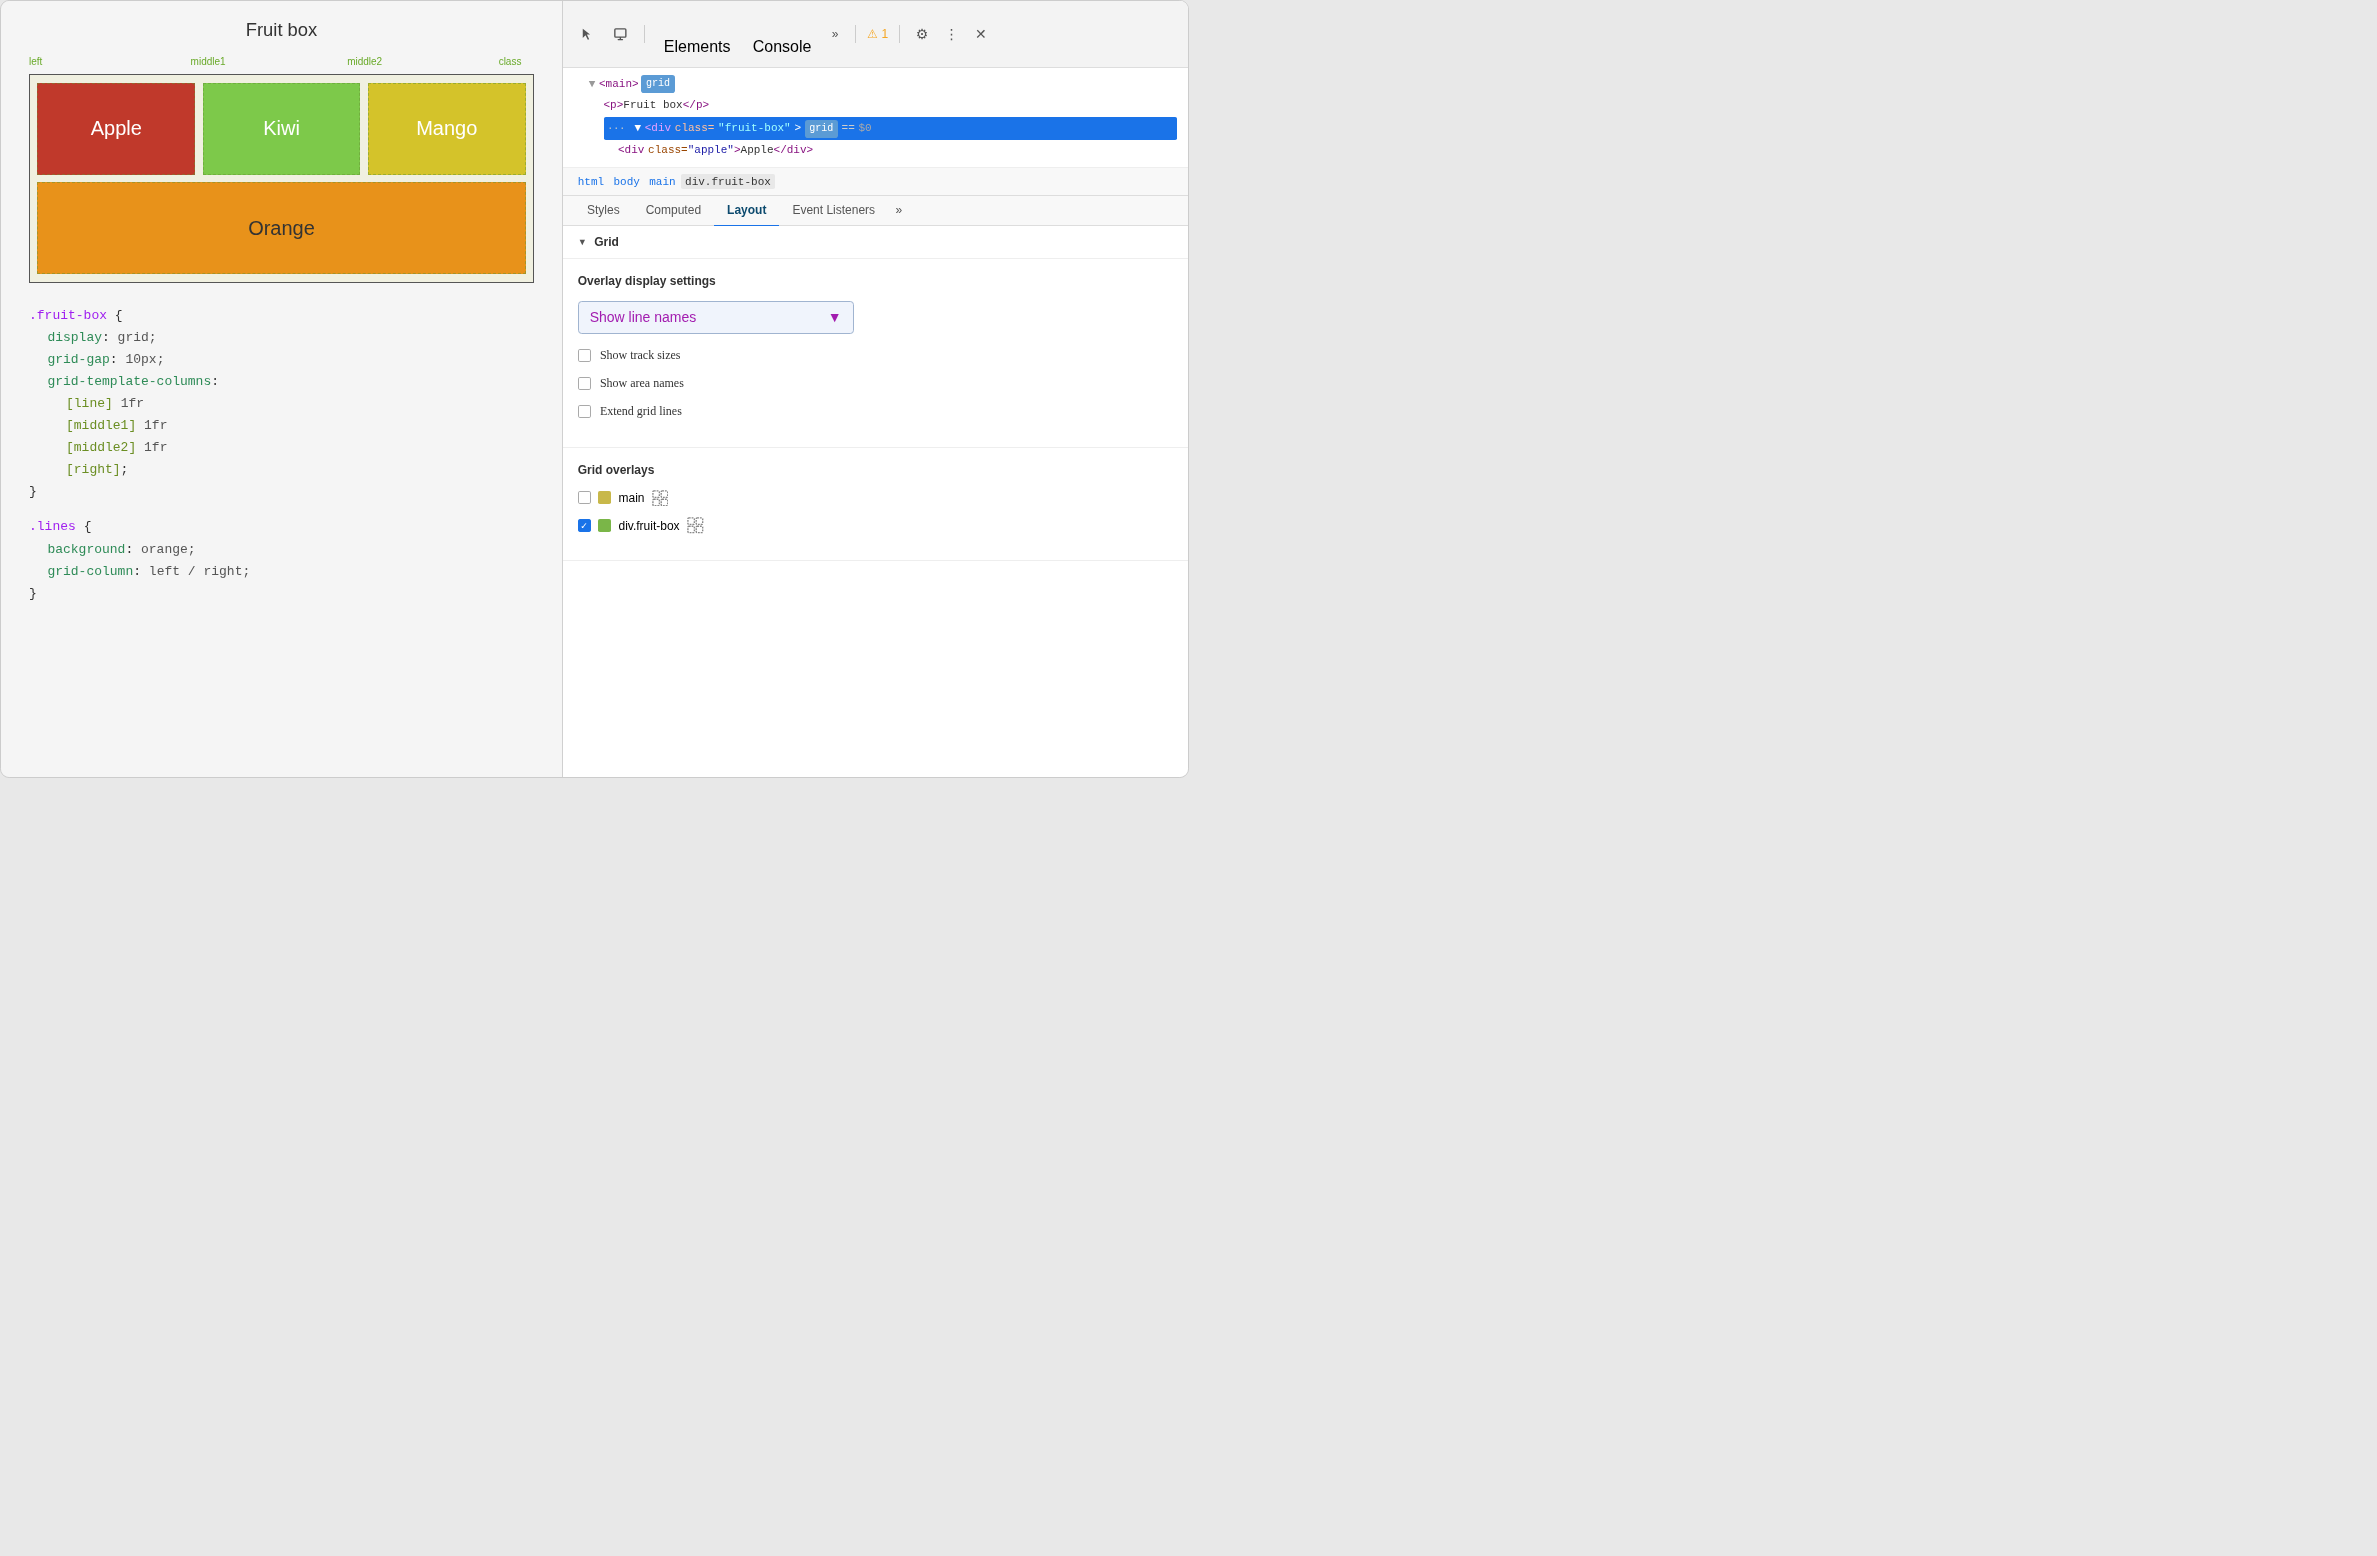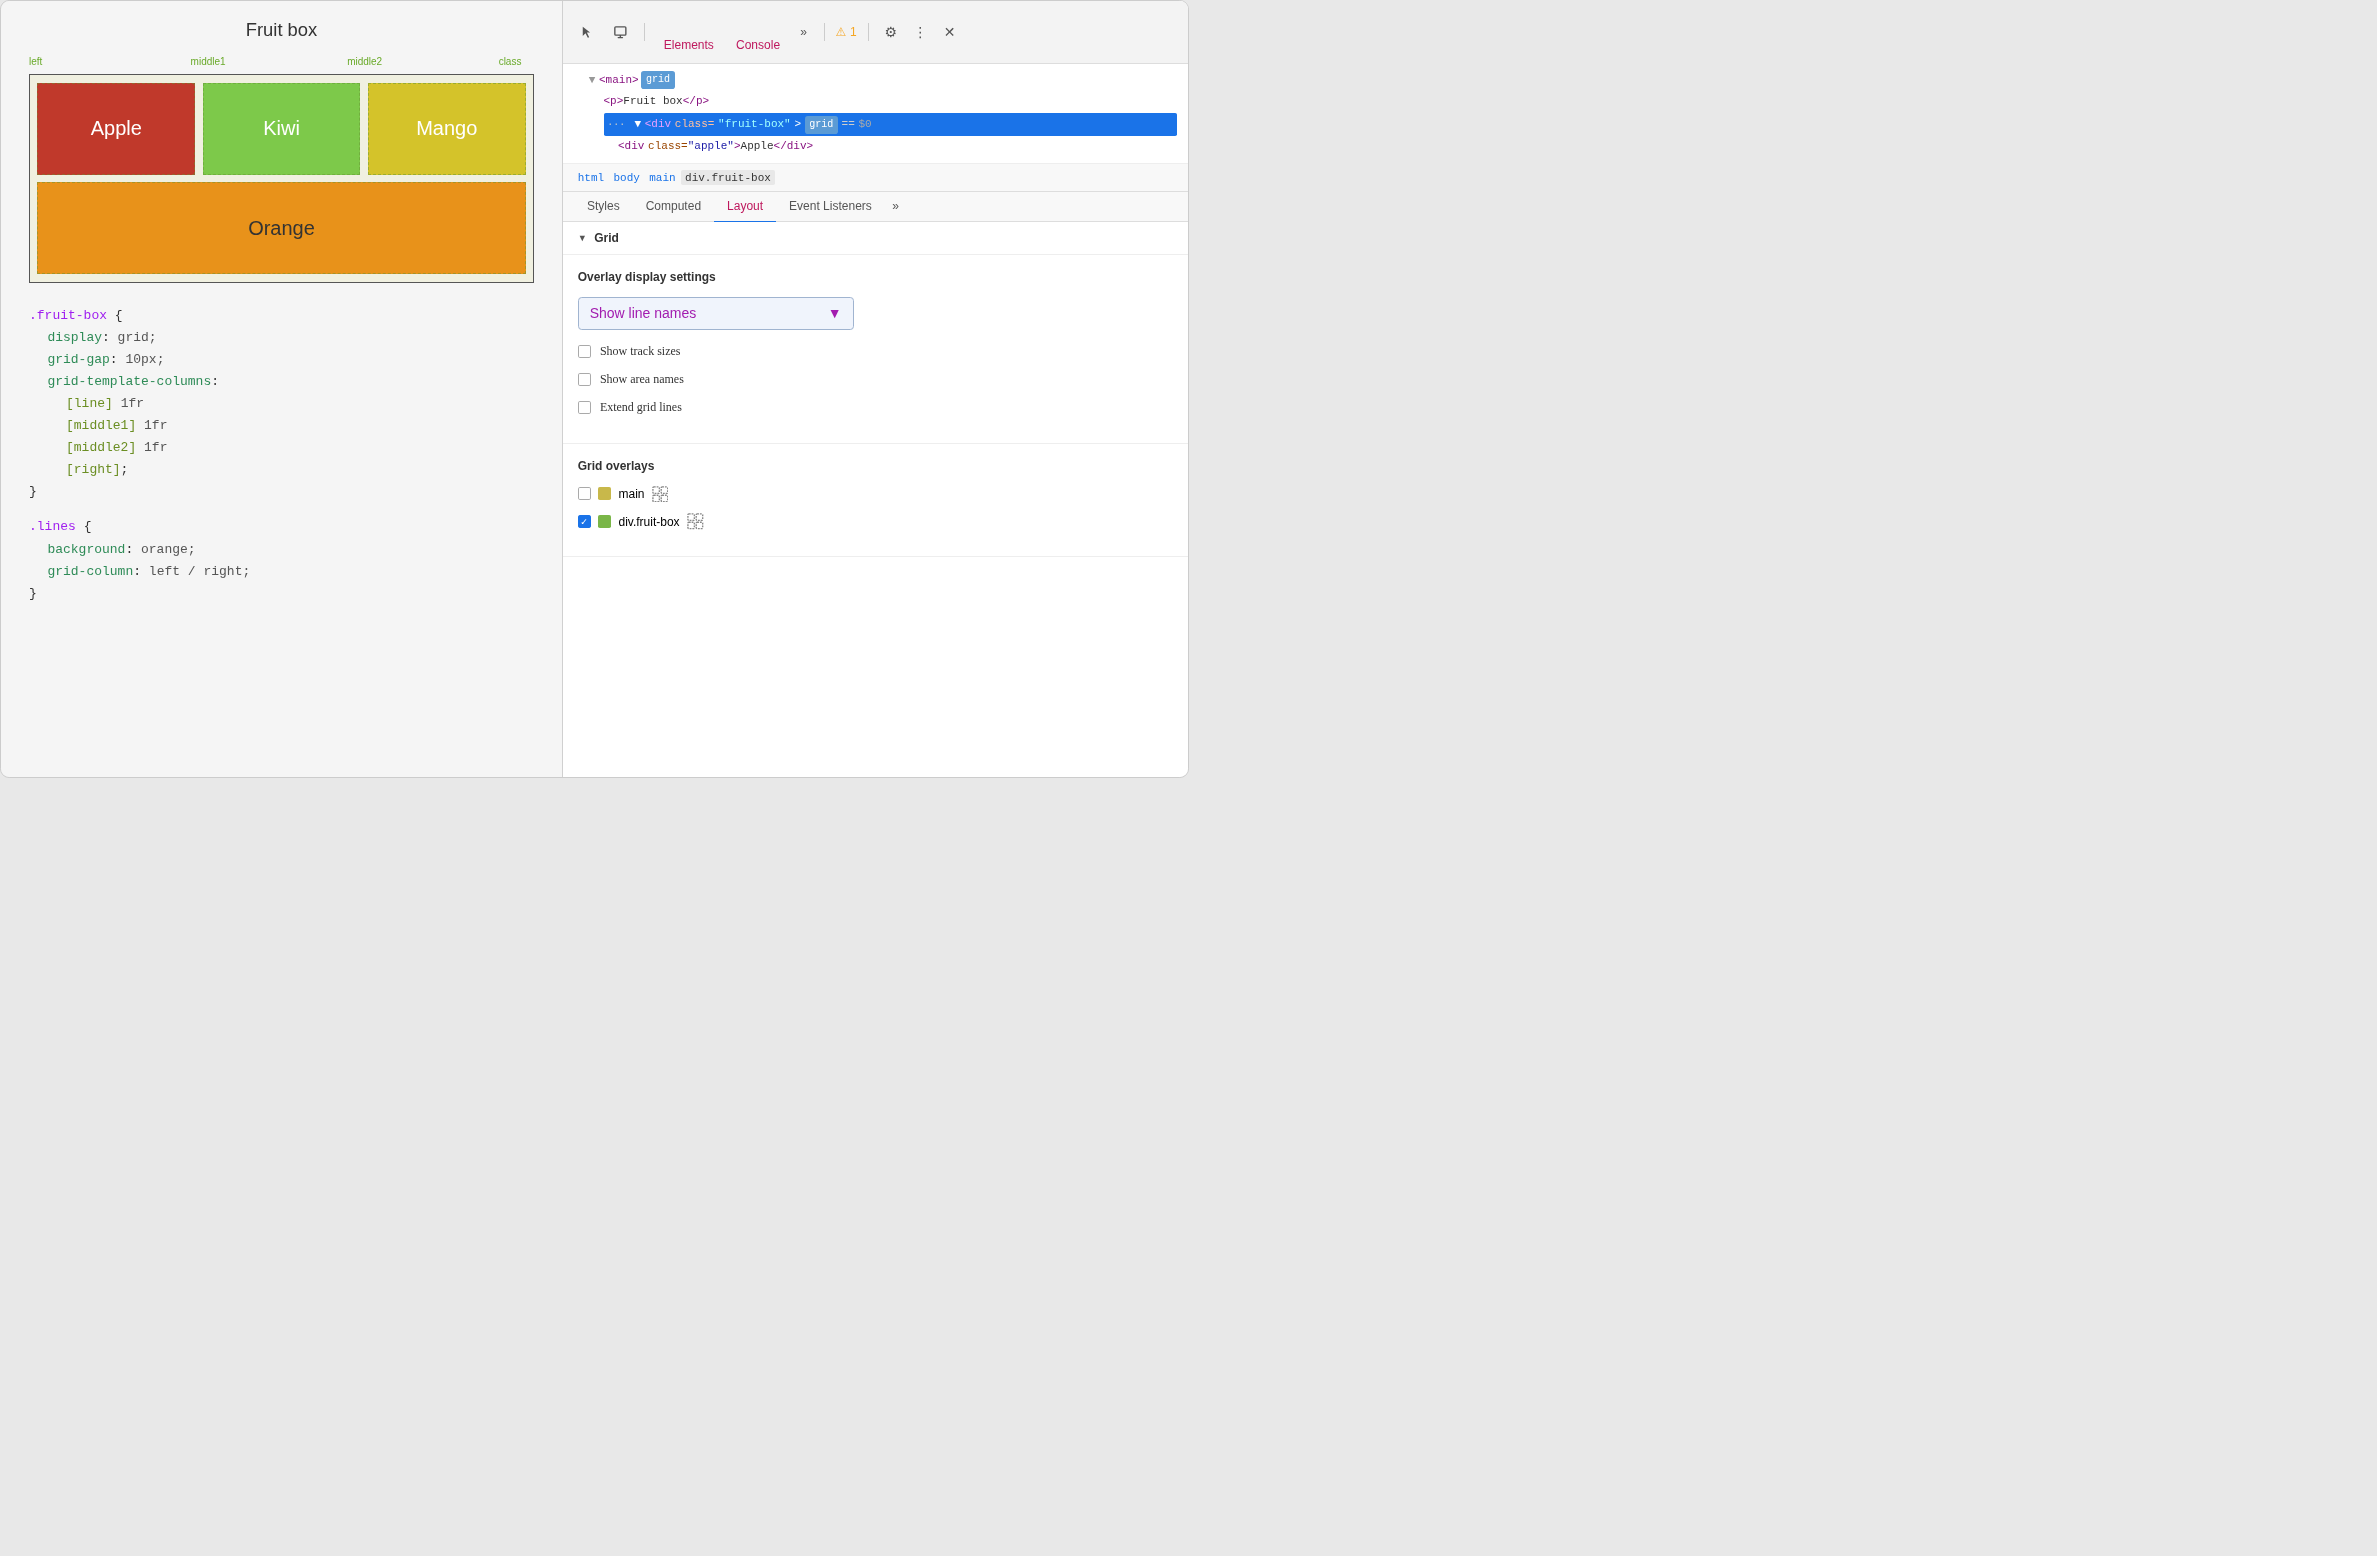--- a/index.html
+++ b/index.html
@@ -146,22 +146,22 @@
     .toolbar-separator {
       width: 0.9px;
       height: 18.4px;
       background: #ccc;
       margin: 0 3.7px;
     }
 
     .toolbar-tab {
       padding: 3.7px 7.4px;
       cursor: pointer;
-      font-size: 12px;
-      color: #be185d;
+      font-size: 16px;
+      color: #000000;
       border-radius: 2.8px;
       margin-top: 26px;
     }
 
     .toolbar-warning {
       display: flex;
       align-items: center;
       gap: 3.7px;
       color: #f5a623;
       font-size: 12px;
@@ -258,23 +258,23 @@
 
     .devtab {
       padding: 7.4px 13px;
       cursor: pointer;
       font-size: 12px;
       color: #555;
       border-bottom: 1.8px solid transparent;
       margin-bottom: -0.9px;
     }
     .devtab.active {
-      color: #be185d;
+      color: #0c4a6e;
       border-bottom-color: #1a73e8;
-      font-weight: 400;
+      font-weight: 700;
     }
 
     .devtab-more {
       padding: 7.4px 7.4px;
       color: #555;
       cursor: pointer;
       font-size: 12px;
     }
 
     

